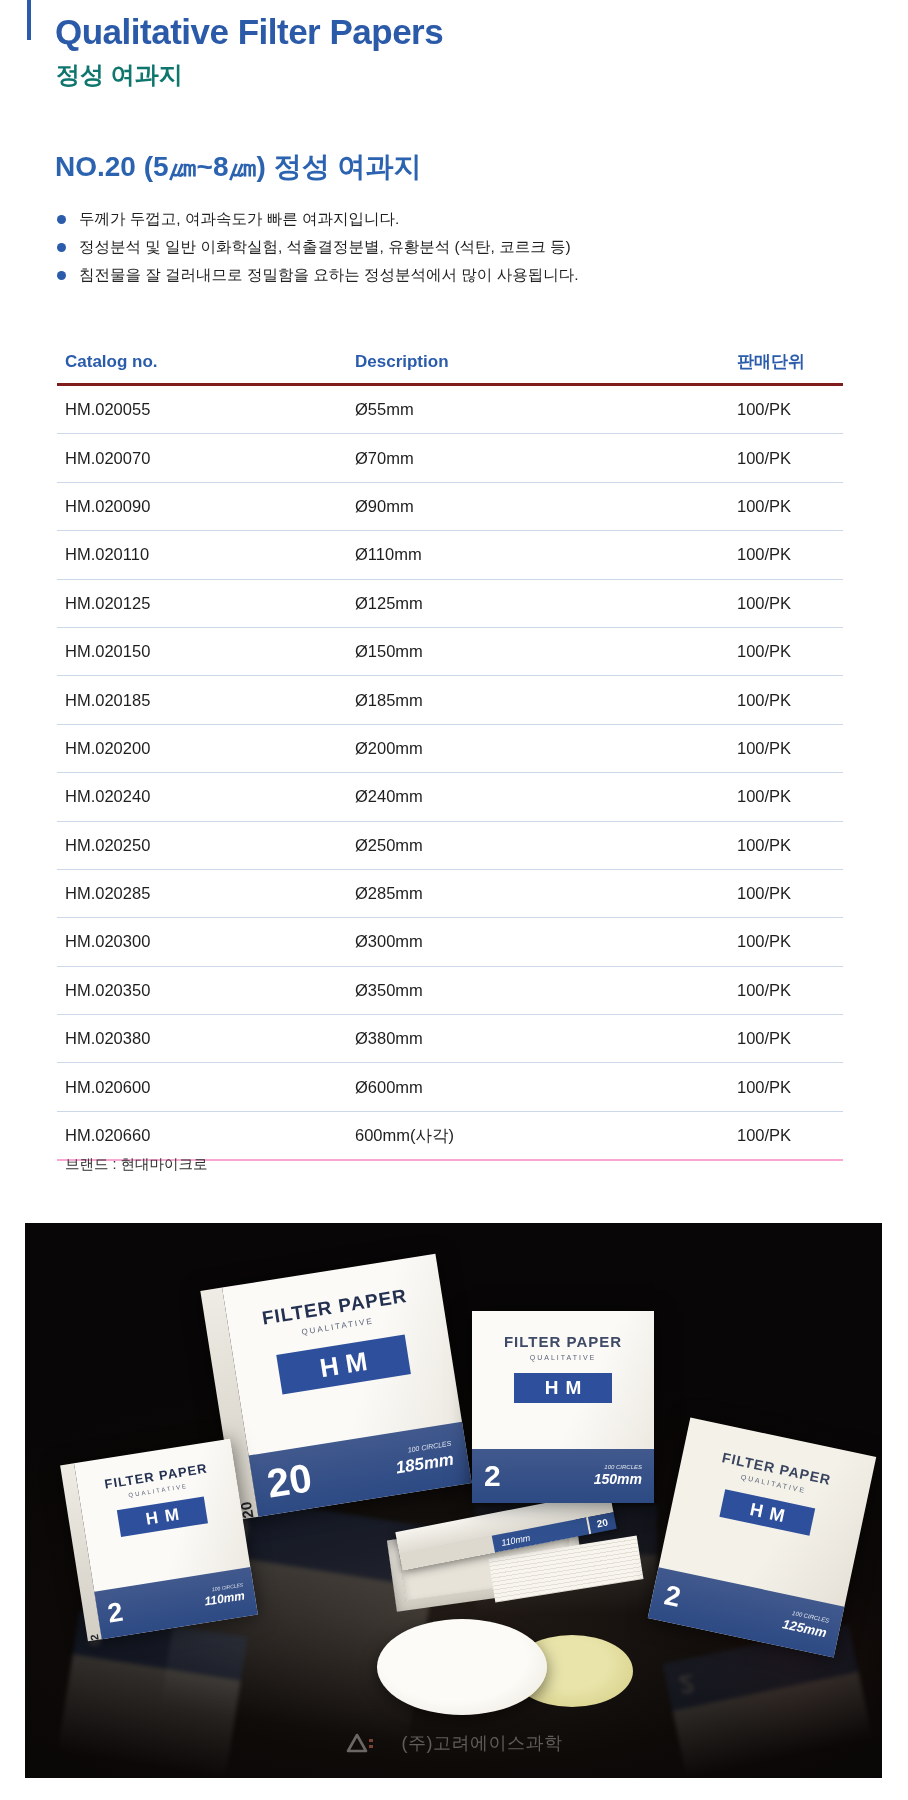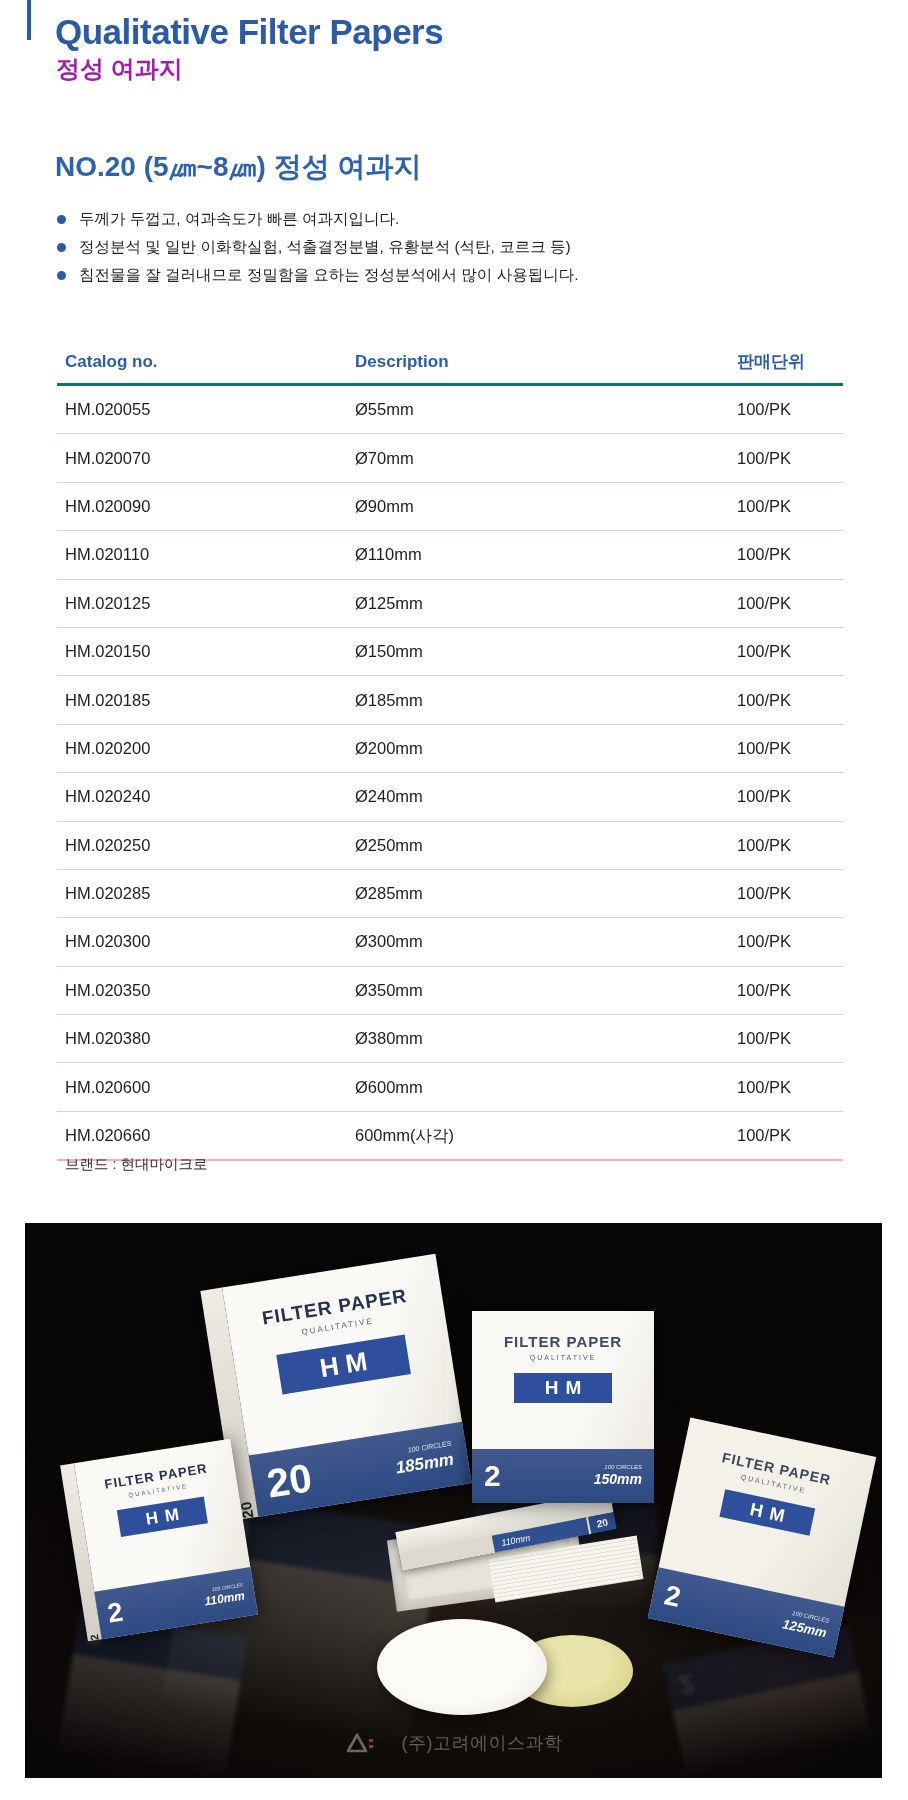--- a/index.html
+++ b/index.html
@@ -4,31 +4,31 @@
 <style>
   html,body { margin:0; padding:0; }
   body {
     width:908px; height:1800px; position:relative; background:#ffffff;
     font-family:"Liberation Sans","DejaVu Sans",sans-serif; overflow:hidden;
   }
 
   
   .accent-bar { position:absolute; left:27px; top:0; width:4px; height:40px; background:#2b5cab; }
   .page-title { position:absolute; left:55px; top:12px; font-size:35px; font-weight:bold; color:#2b5aa9; letter-spacing:-0.5px; }
-  .page-subtitle { position:absolute; left:56px; top:53px; font-size:24px; font-weight:bold; color:#a21caf; }
+  .page-subtitle { position:absolute; left:56px; top:59px; font-size:24px; font-weight:bold; color:#0f766e; }
   .section-title { position:absolute; left:55px; top:148px; font-size:28px; font-weight:bold; color:#2c63b0; }
 
   .bullets { position:absolute; left:57px; top:205px; }
   .bullet { display:flex; align-items:center; height:28px; }
   .dot { width:9px; height:9px; border-radius:50%; background:#2b5cab; margin-right:13px; flex:none; }
   .bullet-text { font-size:15.5px; color:#1f1f1f; }
 
   
   .catalog-table { position:absolute; left:57px; top:340px; width:786px; }
-  .thead { display:flex; height:43px; align-items:center; border-bottom:3px solid #0f766e; }
+  .thead { display:flex; height:43px; align-items:center; border-bottom:3px solid #7f1d1d; }
   .th { font-size:17px; font-weight:bold; color:#2b5cab; }
   .c1 { width:290px; padding-left:8px; box-sizing:border-box; }
   .c2 { width:382px; padding-left:8px; box-sizing:border-box; }
   .c3 { flex:1; padding-left:8px; box-sizing:border-box; }
   .tr { display:flex; height:47.4px; align-items:center; border-bottom:1px solid #ccd8ea; }
   .tr:last-child { border-bottom:2px solid #f9a8d4; }
   .td { font-size:16.5px; color:#1e1e1e; }
   .footnote { position:absolute; left:65px; top:1155px; font-size:14.5px; color:#2e2e2e; }
 
   

